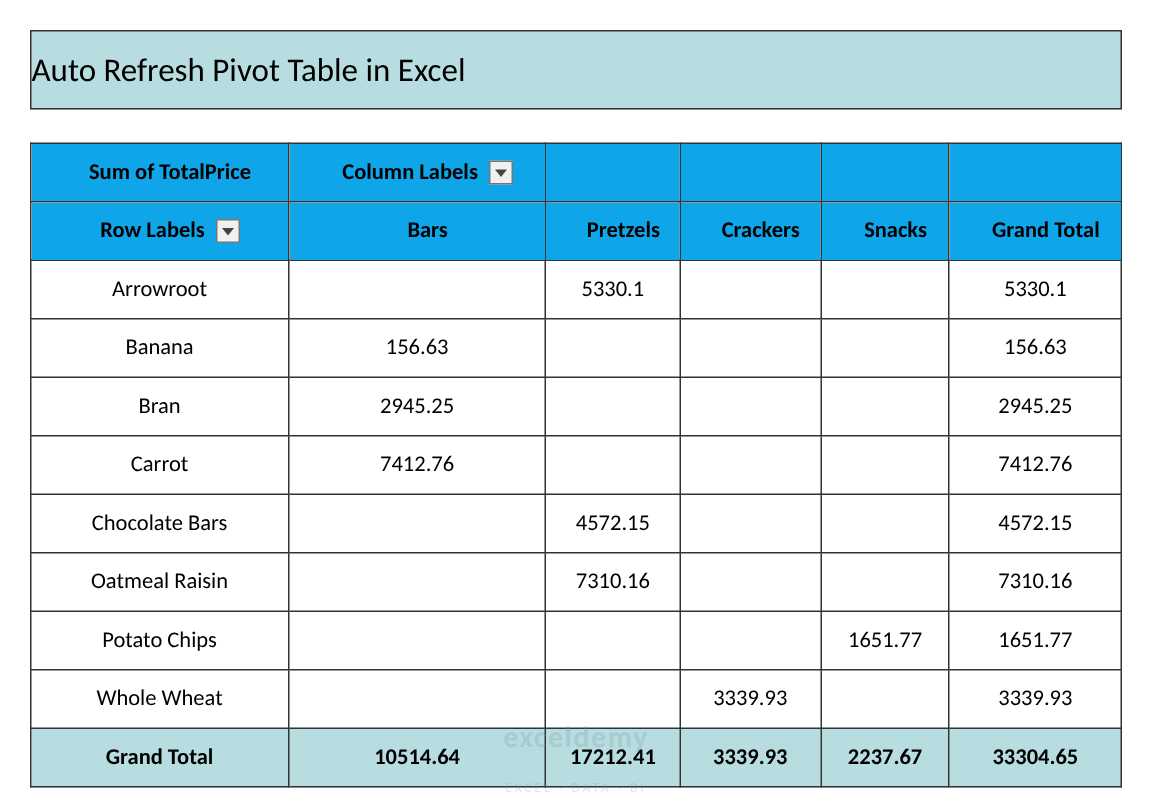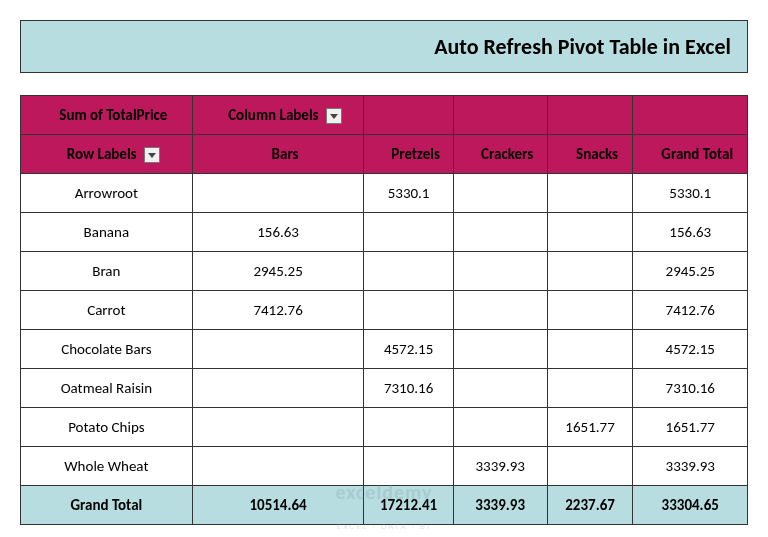--- a/index.html
+++ b/index.html
@@ -6,42 +6,42 @@
     margin: 0;
     padding: 20px;
     font-family: Calibri, Arial, sans-serif;
     background: #fff;
     width: 768px;
     box-sizing: border-box;
   }
   .title-banner {
     background: #b8dde0;
     border: 1px solid #333;
-    text-align: right;
+    text-align: left;
     font-size: 22px;
-    font-weight: bold;
-    padding: 12px 16px;
+    font-weight: normal;
+    padding: 12px 0;
     margin-bottom: 22px;
     color: #000;
   }
   table {
     border-collapse: collapse;
     width: 100%;
     table-layout: fixed;
   }
   th, td {
     border: 1px solid #333;
     padding: 8px 6px;
     text-align: center;
     font-size: 15px;
     color: #000;
     height: 22px;
   }
   .hdr {
-    background: #be185d;
+    background: #0ea5e9;
     font-weight: bold;
     position: relative;
     padding-left: 20px;
   }
   .row-label { }
   .grand-total-row td {
     background: #b8dde0;
     font-weight: bold;
   }
   .col-a { width: 150px; }

